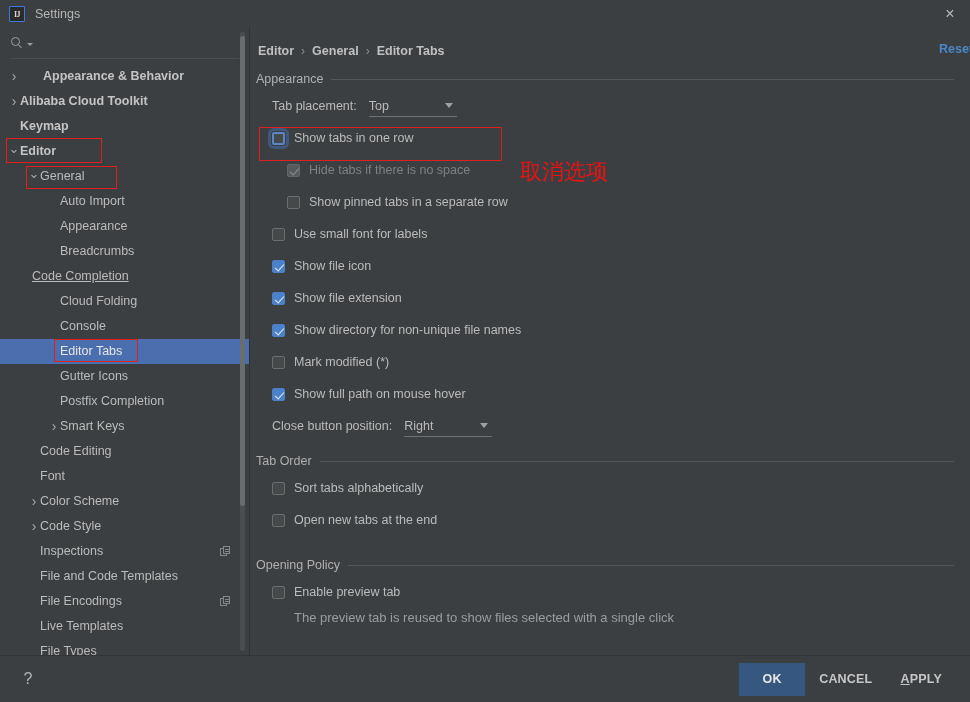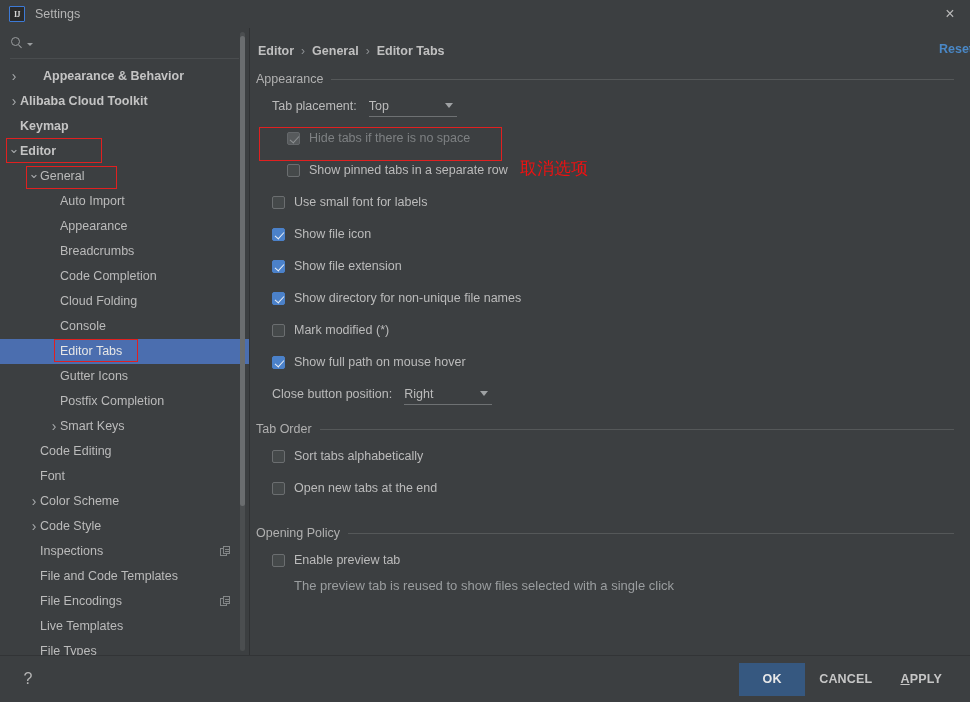--- a/index.html
+++ b/index.html
@@ -355,21 +355,21 @@
     padding-left: 38px;
     font-size: 13px;
     color: #9a9d9f;
     margin-top: 2px;
     white-space: nowrap;
   }
 
   .cn-annotation {
     position: absolute;
     color: #ee1111;
-    font-size: 17px;
+    font-size: 22px;
     font-family: "DejaVu Sans", sans-serif;
     white-space: nowrap;
     z-index: 60;
     pointer-events: none;
   }
 
   
   .footer {
     height: 47px;
     flex: 0 0 47px;
@@ -462,21 +462,21 @@
             <span class="label">Auto Import</span>
           </div>
           <div class="tree-row" style="padding-left: 48px;">
             <span class="arrow"></span>
             <span class="label">Appearance</span>
           </div>
           <div class="tree-row" style="padding-left: 48px;">
             <span class="arrow"></span>
             <span class="label">Breadcrumbs</span>
           </div>
-          <div class="tree-row" style="padding-left: 48px;">
+          <div class="tree-row" style="padding-left: 20px; text-decoration: underline;">
             <span class="arrow"></span>
             <span class="label">Code Completion</span>
           </div>
           <div class="tree-row" style="padding-left: 48px;">
             <span class="arrow"></span>
             <span class="label">Cloud Folding</span>
           </div>
           <div class="tree-row" style="padding-left: 48px;">
             <span class="arrow"></span>
             <span class="label">Console</span>
@@ -571,20 +571,24 @@
         </div>
 
         <div class="row">
           <span class="field-label">Tab placement:</span>
           <div class="combo">
             <span class="value">Top</span>
             <span class="caret"></span>
           </div>
         </div>
 
+        <div class="row">
+          <span class="cb focused"></span>
+          <span class="cb-label">Show tabs in one row</span>
+        </div>
 
         <div class="row indent1">
           <span class="cb checked disabled"></span>
           <span class="cb-label disabled">Hide tabs if there is no space</span>
         </div>
 
         <div class="row indent1">
           <span class="cb"></span>
           <span class="cb-label">Show pinned tabs in a separate row</span>
         </div>

